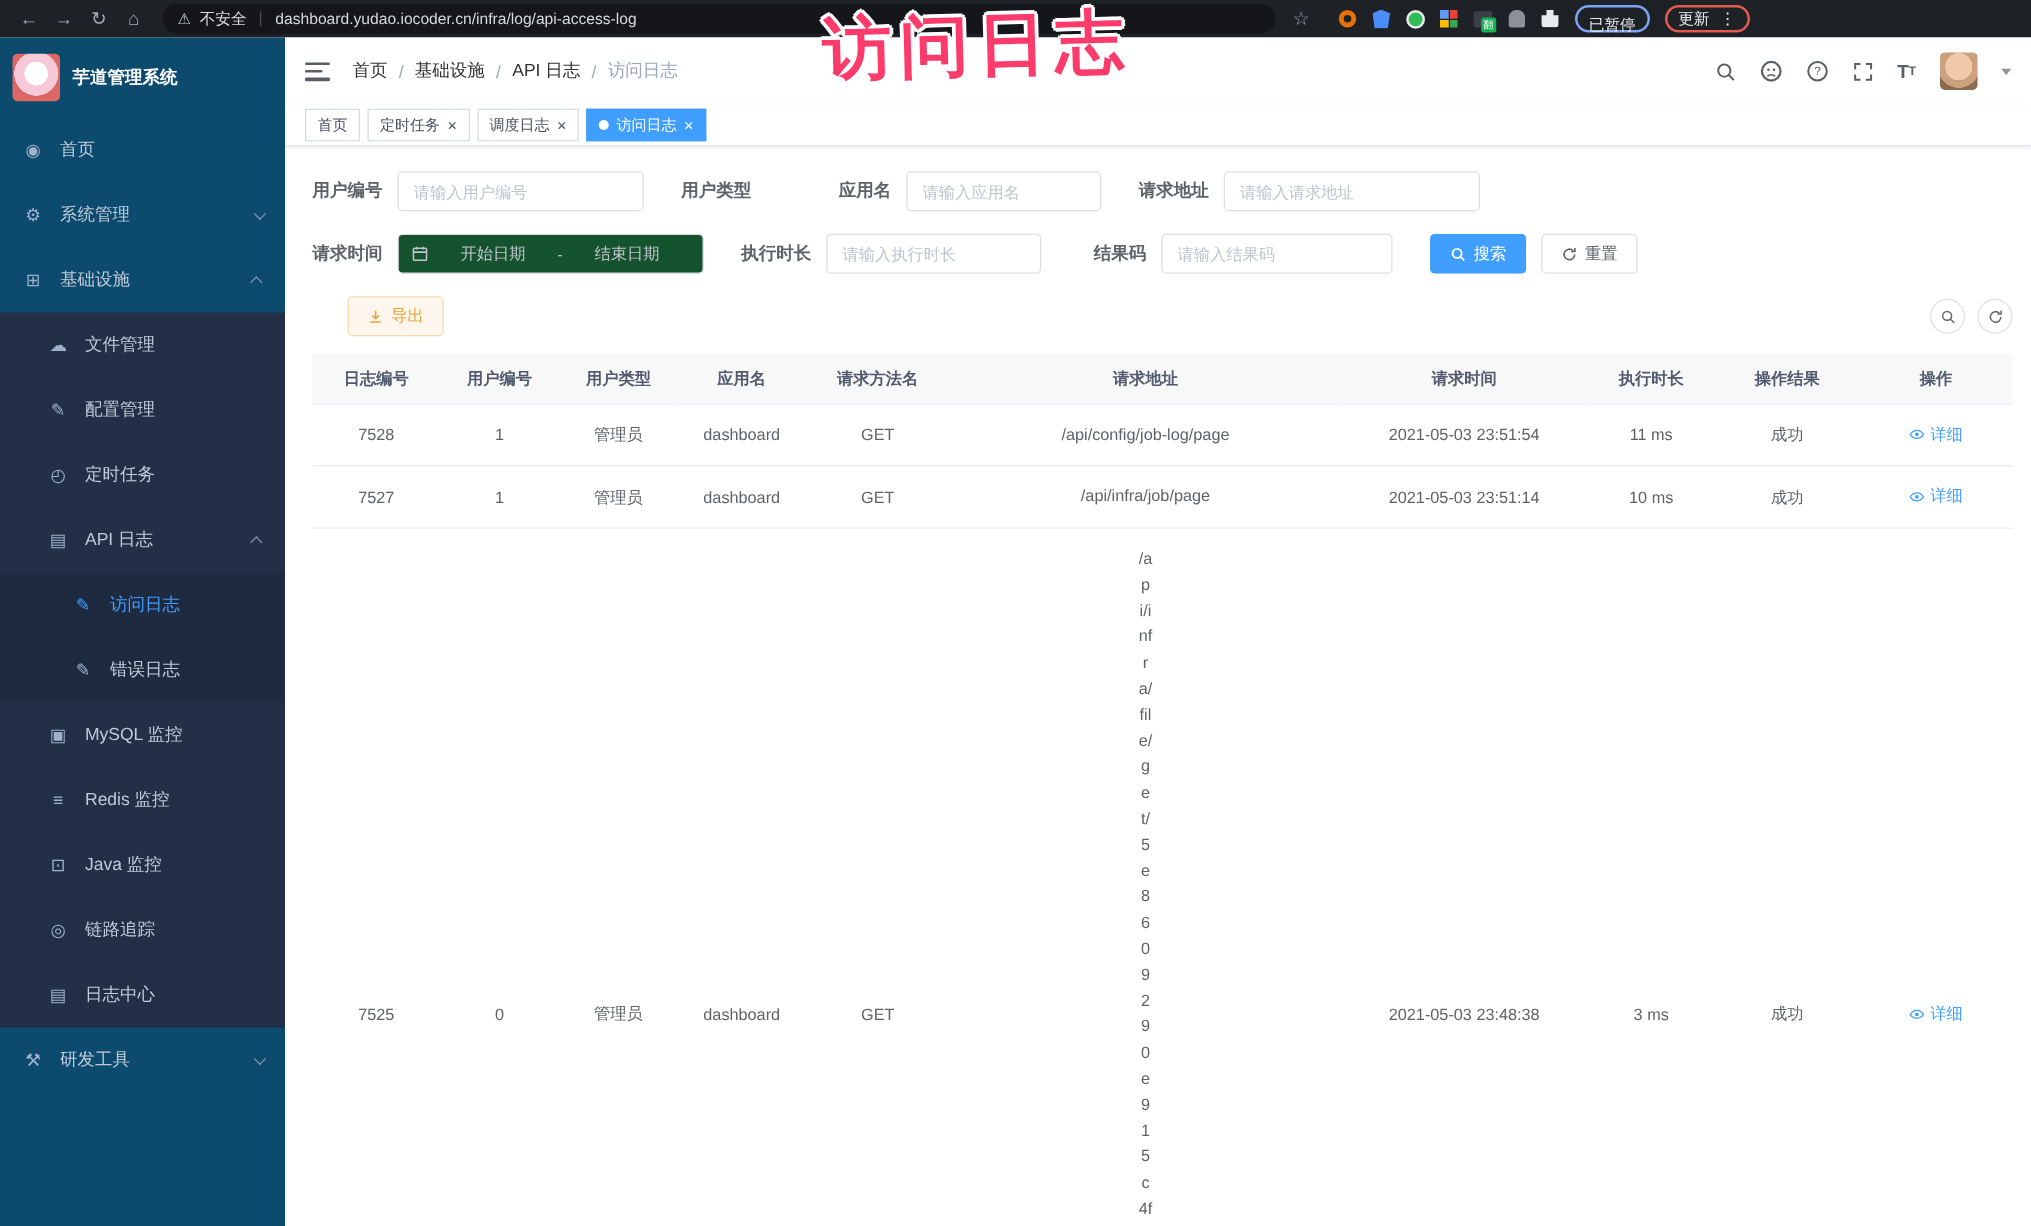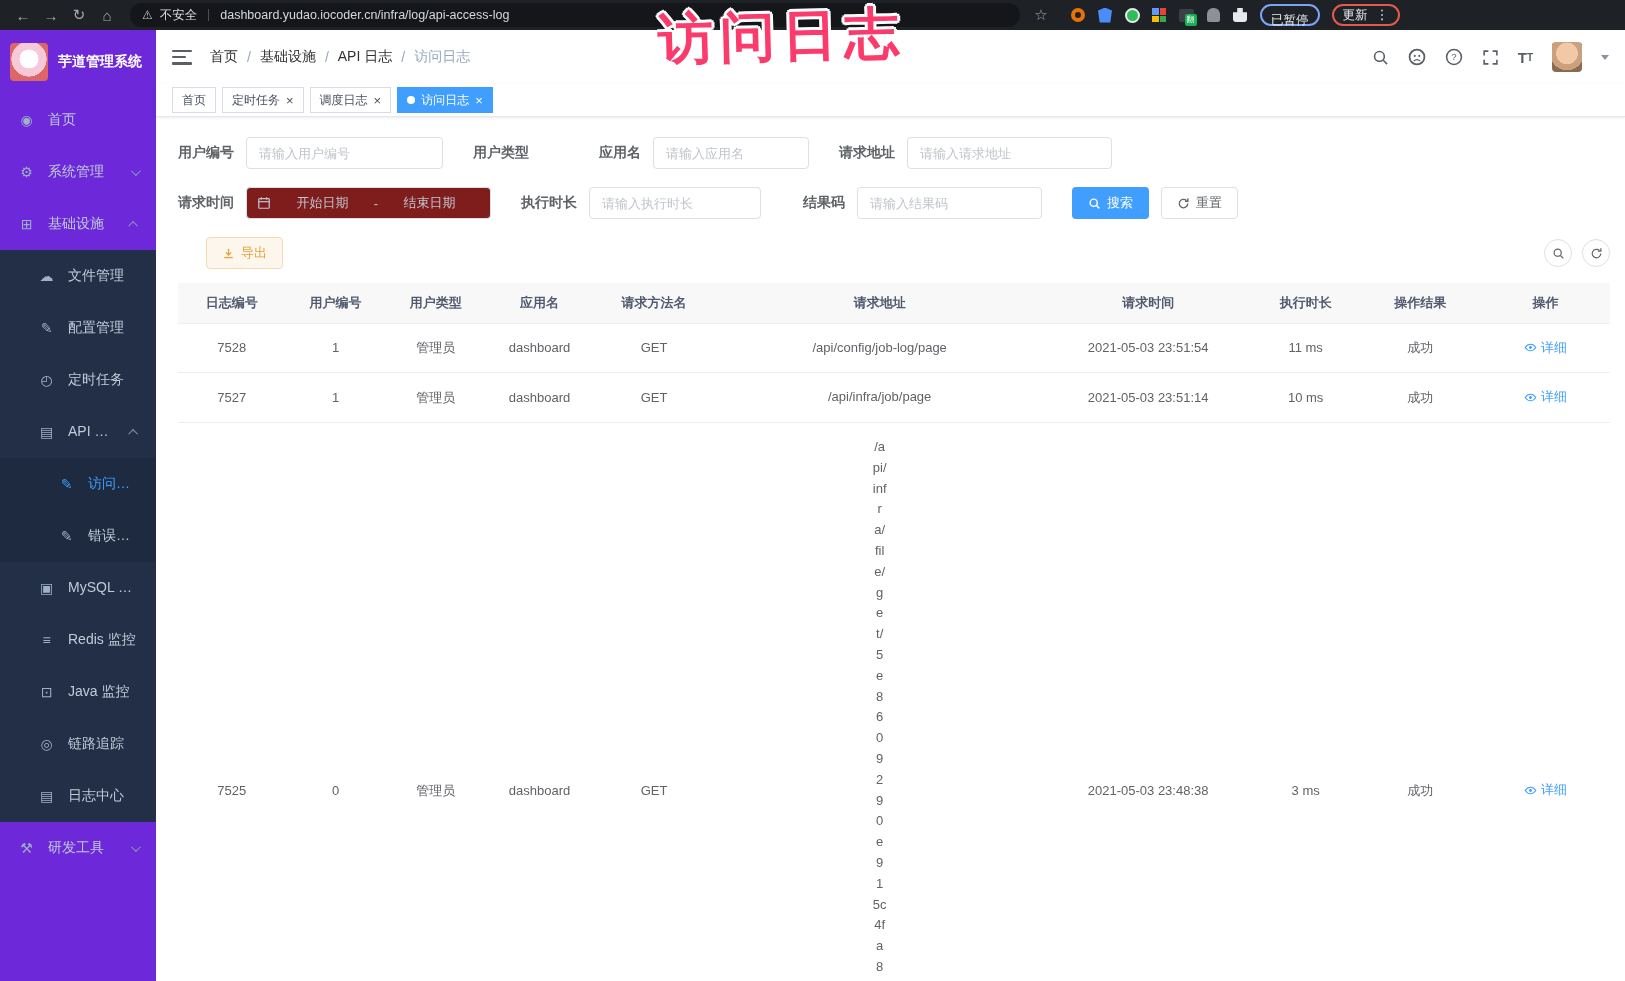--- a/index.html
+++ b/index.html
@@ -31,21 +31,21 @@
   .pill-face { width:15px; height:15px; border-radius:50%; background:radial-gradient(circle at 35% 35%, #ffe082, #f6a609); }
   .pill-update { border:2px solid #e25a4e; gap:8px;font-family:Liberation Mono, monospace; }
   .pill-update .dots { color:#e8eaed; font-size:13px; }
 
   
   .annotation { position:absolute; left:658px; top:0px; z-index:60; font-size:55px; font-weight:bold; letter-spacing:7px; color:#fb3b6c; transform:rotate(-1.5deg); pointer-events:none;
     text-shadow:-3px 0 #fff,3px 0 #fff,0 -3px #fff,0 3px #fff,-2px -2px #fff,2px 2px #fff,-2px 2px #fff,2px -2px #fff; }
 
   
   .app { position:absolute; top:30px; left:0; right:0; bottom:0; display:flex; }
-  .sidebar { width:156px; flex-shrink:0; background:#6d28d9; color:#bfcbd9; overflow:hidden; }
+  .sidebar { width:228px; flex-shrink:0; background:#0c4a6e; color:#bfcbd9; overflow:hidden; }
   .logo { display:flex; align-items:center; gap:10px; padding:13px 10px; }
   .logo-img { width:38px; height:38px; border-radius:4px; background:radial-gradient(circle at 50% 42%, #fff 0 32%, #f7c8d8 33% 60%, #d66 61%); flex-shrink:0; }
   .logo-title { color:#fff; font-weight:bold; font-size:14px; white-space:nowrap; }
   .menu { font-size:14px; }
   .mi { display:flex; align-items:center; height:52px; padding:0 18px; gap:13px; cursor:pointer; white-space:nowrap; }
   .mi-icon { width:17px; text-align:center; color:#9fb0c9; font-size:14px; flex-shrink:0; }
   .mi-label { flex:1; overflow:hidden; text-overflow:ellipsis; }
   .mi.lvl1 { padding-left:38px; }
   .mi.lvl2 { padding-left:58px; background:#1d2a40; }
   .submenu { background:#222f47; }
@@ -82,21 +82,21 @@
 
   
   .content { flex:1; padding:20px 15px 0 22px; overflow:hidden; }
   .f-row { display:flex; align-items:center; margin-bottom:18px; }
   .f-group { display:flex; align-items:center; margin-right:30px; }
   .f-label { font-size:14px; font-weight:700; color:#5f6368; margin-right:12px; white-space:nowrap; }
   .inp { height:32px; border:1px solid #dcdfe6; border-radius:4px; padding:0 12px; font-size:13px; color:#a21caf; outline:none; background:#fff; }
   .inp::placeholder { color:#c0c4cc; }
   .sel { width:200px; height:32px; border:1px solid #dcdfe6; border-radius:4px; padding:0 10px; font-size:13px; color:#c0c4cc; display:flex; align-items:center; justify-content:space-between; cursor:pointer; background:#fff; }
   .sel .chev { border-color:#c0c4cc; }
-  .range { width:245px; height:32px; border:1px solid #dcdfe6; border-radius:4px; display:flex; align-items:center; gap:1px; padding:0 10px; font-size:13px; color:#c0c4cc; background:#7f1d1d; cursor:pointer; }
+  .range { width:245px; height:32px; border:1px solid #dcdfe6; border-radius:4px; display:flex; align-items:center; gap:1px; padding:0 10px; font-size:13px; color:#c0c4cc; background:#14532d; cursor:pointer; }
   .range .ph { flex:1; text-align:center; }
   .btn { height:32px; border-radius:4px; padding:0 15px; font-size:13px; display:inline-flex; align-items:center; gap:6px; cursor:pointer; border:1px solid transparent; }
   .btn-primary { background:#409eff; color:#fff; }
   .btn-default { background:#fff; border-color:#dcdfe6; color:#606266; }
   .btn-warn { background:#fdf6ec; border-color:#f5dab1; color:#e6a23c; }
   .toolbar { display:flex; align-items:center; margin-bottom:14px;padding-left:28px; }
   .tool-right { margin-left:auto; display:flex; gap:10px; }
   .circle-btn { width:28px; height:28px; border-radius:50%; border:1px solid #dcdfe6; background:#fff; color:#666; display:flex; align-items:center; justify-content:center; cursor:pointer; }
 
   table.grid { width:100%; border-collapse:collapse; font-size:13px; color:#606266; table-layout:fixed; }

